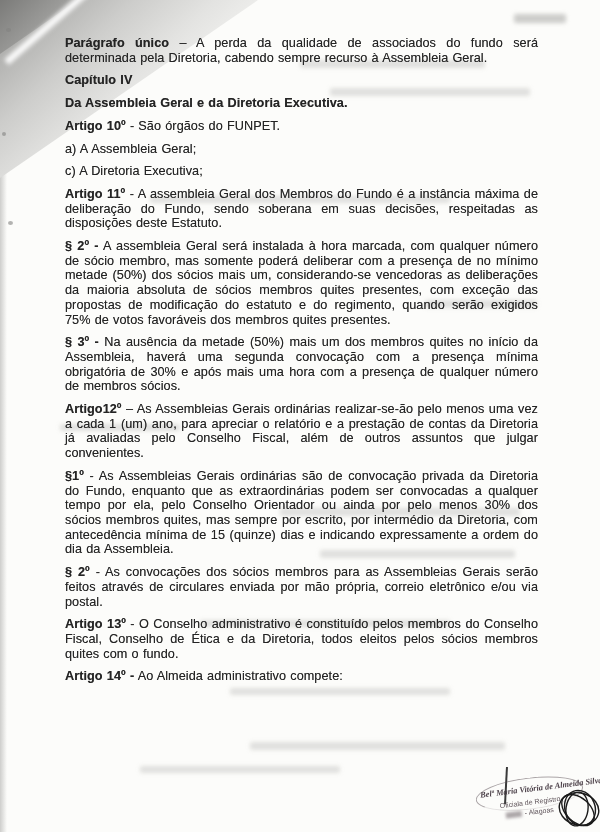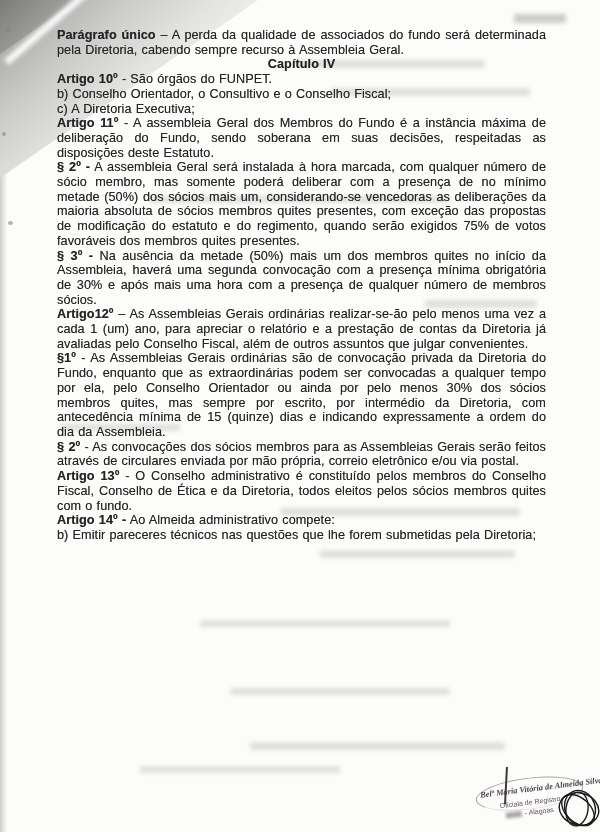--- a/index.html
+++ b/index.html
@@ -4,24 +4,24 @@
 <title>Documento digitalizado</title>
 <style>
   html,body{margin:0;padding:0;}
   body{width:600px;height:832px;background:#e9e9e7;font-family:"Liberation Sans",sans-serif;}
   .page{position:relative;width:600px;height:832px;background:#fcfcfa;overflow:hidden;color:#242424;}
 
   
   .content{position:absolute;left:57px;top:28px;width:489px;font-size:12.7px;line-height:14.7px;
            text-align:justify;letter-spacing:0.05px;word-spacing:0.6px;
            text-shadow:0 0 0.4px rgba(45,45,45,0.55);}
-  .content p{margin:0;}
+  .content p{margin:8px;}
   .gap{margin-top:15px;}
   .b{font-weight:bold;}
-  .center{text-align:center;}
+  .center{}
 
   
   .edge-left{position:absolute;left:0;top:0;width:7px;height:100%;
              background:linear-gradient(to right,rgba(168,168,166,0.55),rgba(168,168,166,0));}
   .corner-fold{position:absolute;top:0;left:0;width:258px;height:178px;
                clip-path:polygon(0 0,100% 0,0 100%);
                background:linear-gradient(137deg,#989896 0%,#b3b3b1 14%,#cdcdcb 30%,#e3e3e1 48%,#f4f4f2 66%,rgba(252,252,250,0) 80%);}
   .corner-tip{position:absolute;top:0;left:0;width:78px;height:54px;
               clip-path:polygon(0 0,100% 0,0 100%);
               background:linear-gradient(135deg,#7b7b79,#a6a6a4 65%,rgba(166,166,164,0));}
@@ -70,37 +70,37 @@
   <div class="bleed" style="left:140px;top:766px;width:200px;height:7px;"></div>
   <div class="dot" style="left:6px;top:28px;width:5px;height:4px;"></div>
   <div class="dot" style="left:2px;top:132px;width:4px;height:4px;"></div>
   <div class="dot" style="left:8px;top:221px;width:5px;height:4px;"></div>
 
   <div class="content">
 
     <p><span class="b">Parágrafo único</span><span> – A perda da qualidade de associados do fundo será determinada pela Diretoria, cabendo sempre recurso à Assembleia Geral.</span></p>
 
     <p class="center b gap">Capítulo IV</p>
+    <p class="center b">Da Assembleia Geral e da Diretoria Executiva.</p>
 
     <p class="gap"><span class="b">Artigo 10º</span><span> - São órgãos do FUNPET.</span></p>
-    <p>b) Conselho Orientador, o Consultivo e o Conselho Fiscal;</p>
+    <p>a) A Assembleia Geral;</p>
     <p>c) A Diretoria Executiva;</p>
 
     <p class="gap"><span class="b">Artigo 11º</span><span> - A assembleia Geral dos Membros do Fundo é a instância máxima de deliberação do Fundo, sendo soberana em suas decisões, respeitadas as disposições deste Estatuto.</span></p>
     <p><span class="b">§ 2º -</span><span> A assembleia Geral será instalada à hora marcada, com qualquer número de sócio membro, mas somente poderá deliberar com a presença de no mínimo metade (50%) dos sócios mais um, considerando-se vencedoras as deliberações da maioria absoluta de sócios membros quites presentes, com exceção das propostas de modificação do estatuto e do regimento, quando serão exigidos 75% de votos favoráveis dos membros quites presentes.</span></p>
     <p><span class="b">§ 3º -</span><span> Na ausência da metade (50%) mais um  dos membros quites no início da Assembleia, haverá uma segunda convocação com a presença mínima obrigatória de 30% e após mais uma hora com a presença de qualquer número de membros sócios.</span></p>
 
     <p class="gap"><span class="b">Artigo12º</span><span> – As Assembleias Gerais ordinárias realizar-se-ão pelo menos uma vez a cada 1 (um) ano, para apreciar o relatório e a prestação de contas da Diretoria já avaliadas pelo Conselho Fiscal, além de outros assuntos que julgar convenientes.</span></p>
     <p><span class="b">§1º</span><span> - As Assembleias Gerais ordinárias são de convocação privada da Diretoria do Fundo, enquanto que as extraordinárias podem ser convocadas a qualquer tempo por ela, pelo Conselho Orientador ou ainda por pelo menos 30% dos sócios membros quites, mas sempre por escrito, por intermédio da Diretoria, com antecedência mínima de 15 (quinze) dias e indicando expressamente a ordem do dia da Assembleia.</span></p>
     <p><span class="b">§ 2º</span><span> - As convocações dos sócios membros para as Assembleias Gerais serão feitos através de circulares enviada por mão própria, correio eletrônico e/ou via postal.</span></p>
 
     <p class="gap"><span class="b">Artigo 13º</span><span> - O Conselho administrativo é constituído pelos membros do Conselho Fiscal, Conselho de Ética e da Diretoria, todos eleitos pelos sócios membros quites com o fundo.</span></p>
 
     <p class="gap"><span class="b">Artigo 14º -</span><span> Ao Almeida administrativo compete:</span></p>
-    <p>b) Emitir pareceres técnicos nas questões que lhe forem submetidas pela Diretoria;</p>
   </div>
 
   <div class="sig-stroke"></div>
   <div class="stamp">
     <div class="stamp-oval"></div>
     <div class="stamp-name">Belª Maria Vitória de Almeida Silva</div>
     <div class="stamp-role">Oficiala de Registro</div>
     <div class="stamp-place"><span class="stamp-smudge"></span><span>- Alagoas</span></div>
   </div>
   <svg class="scribble" viewBox="0 0 48 48">

